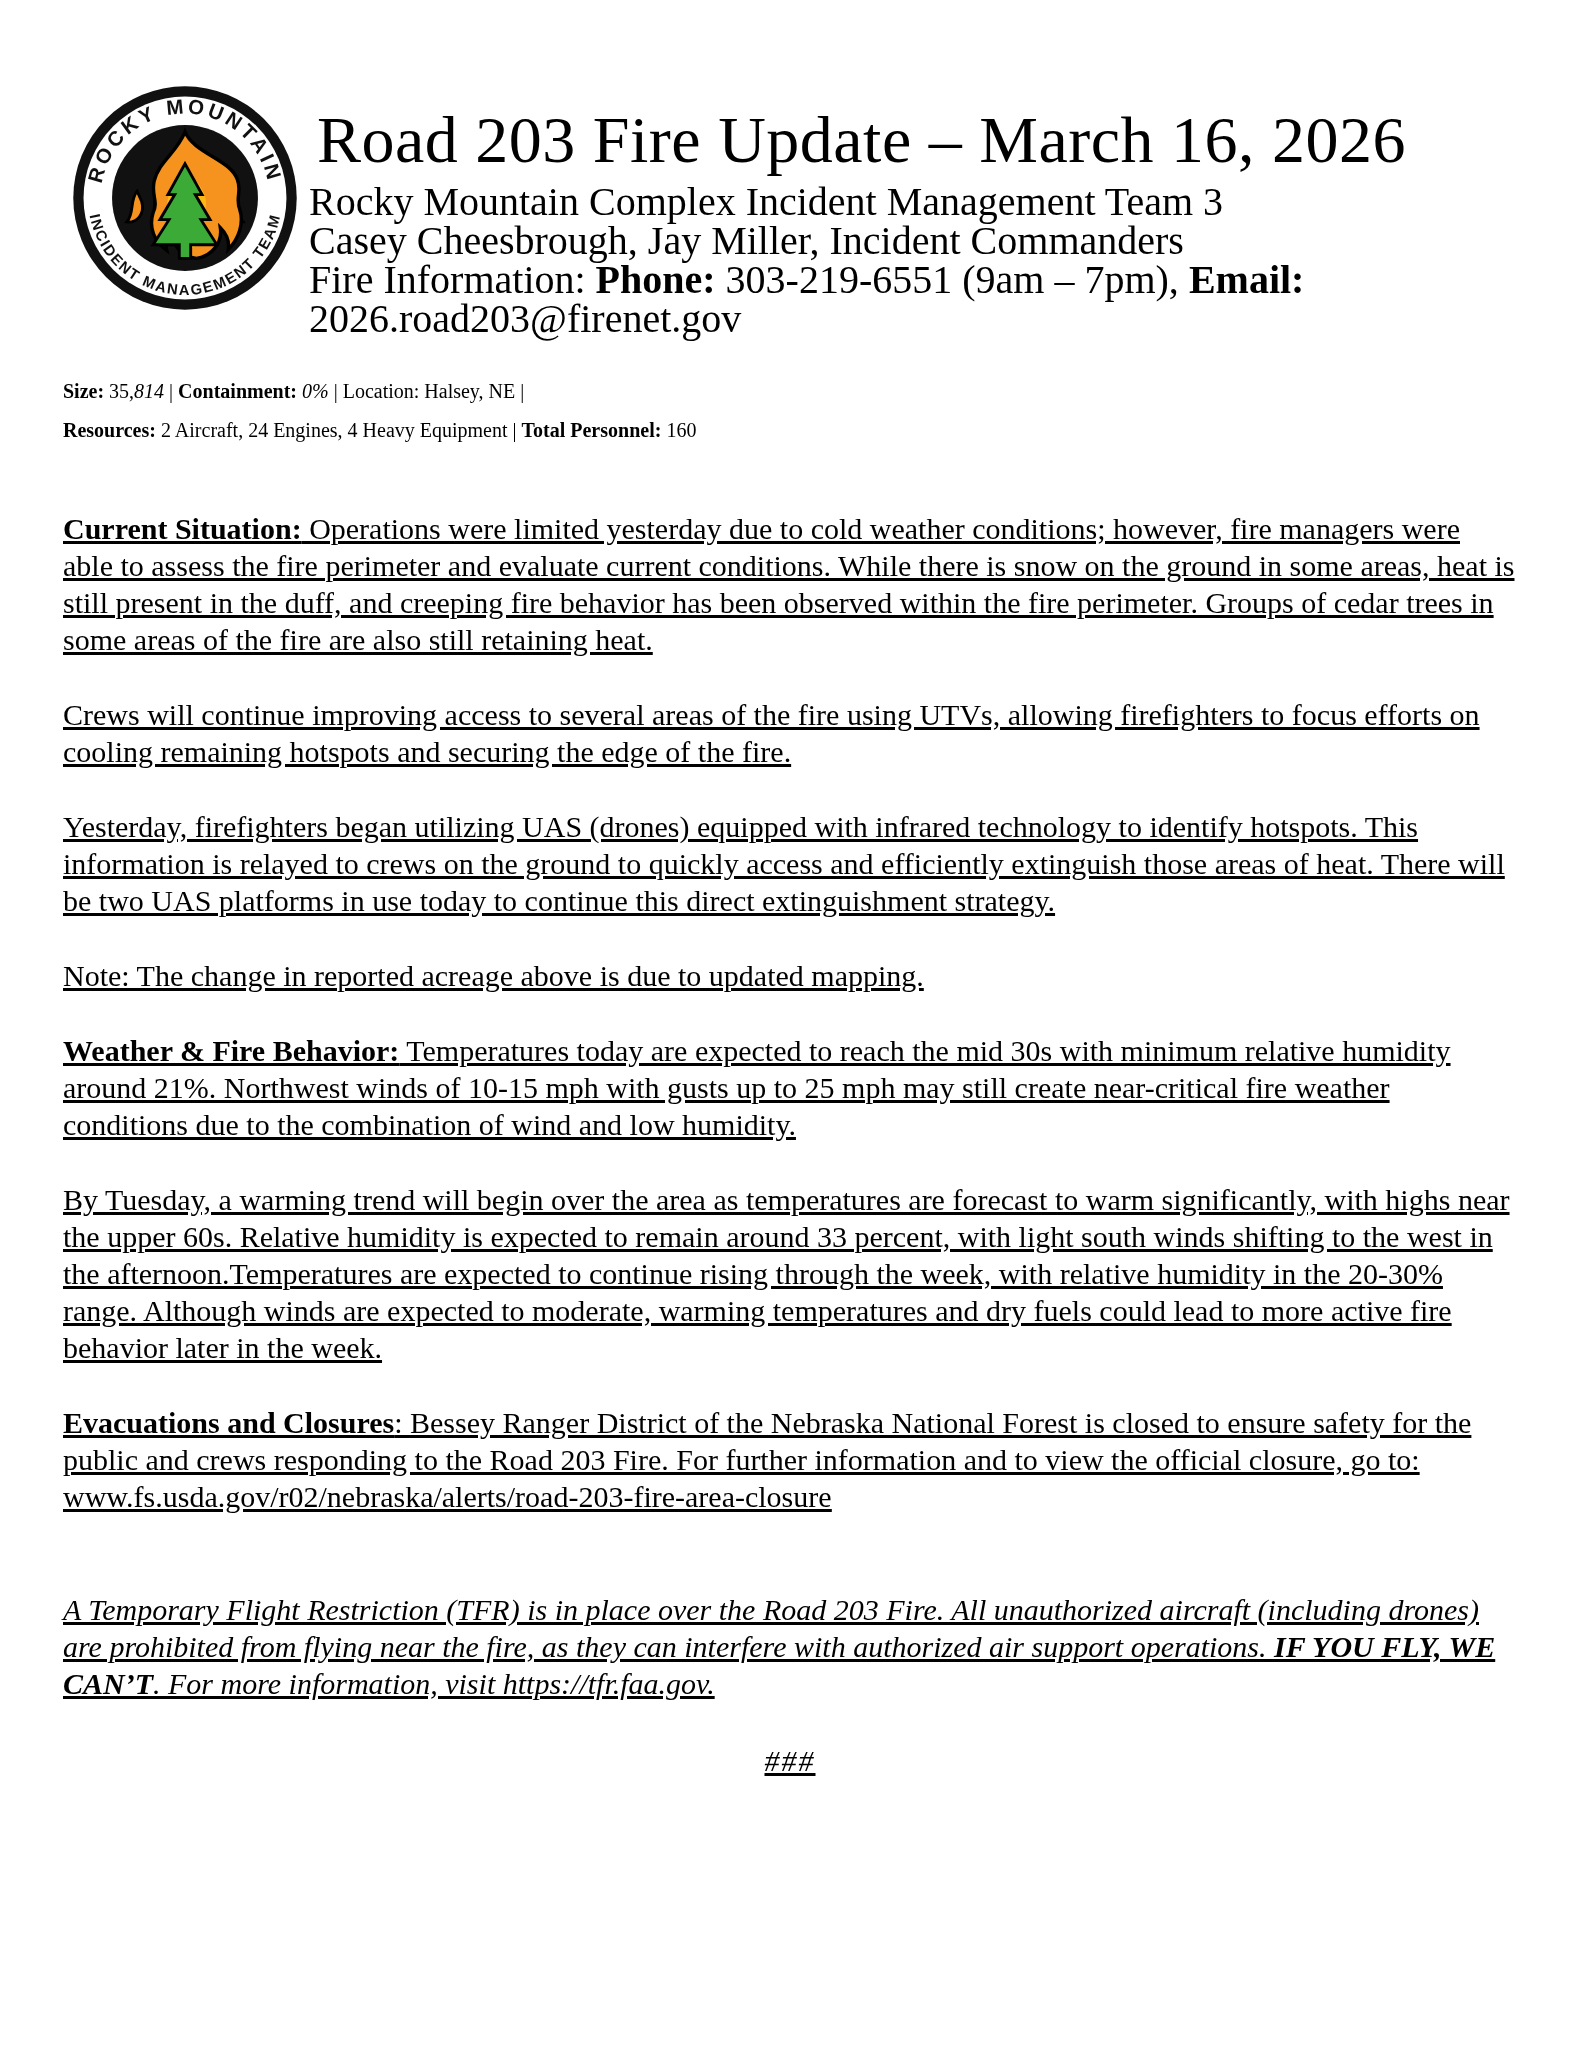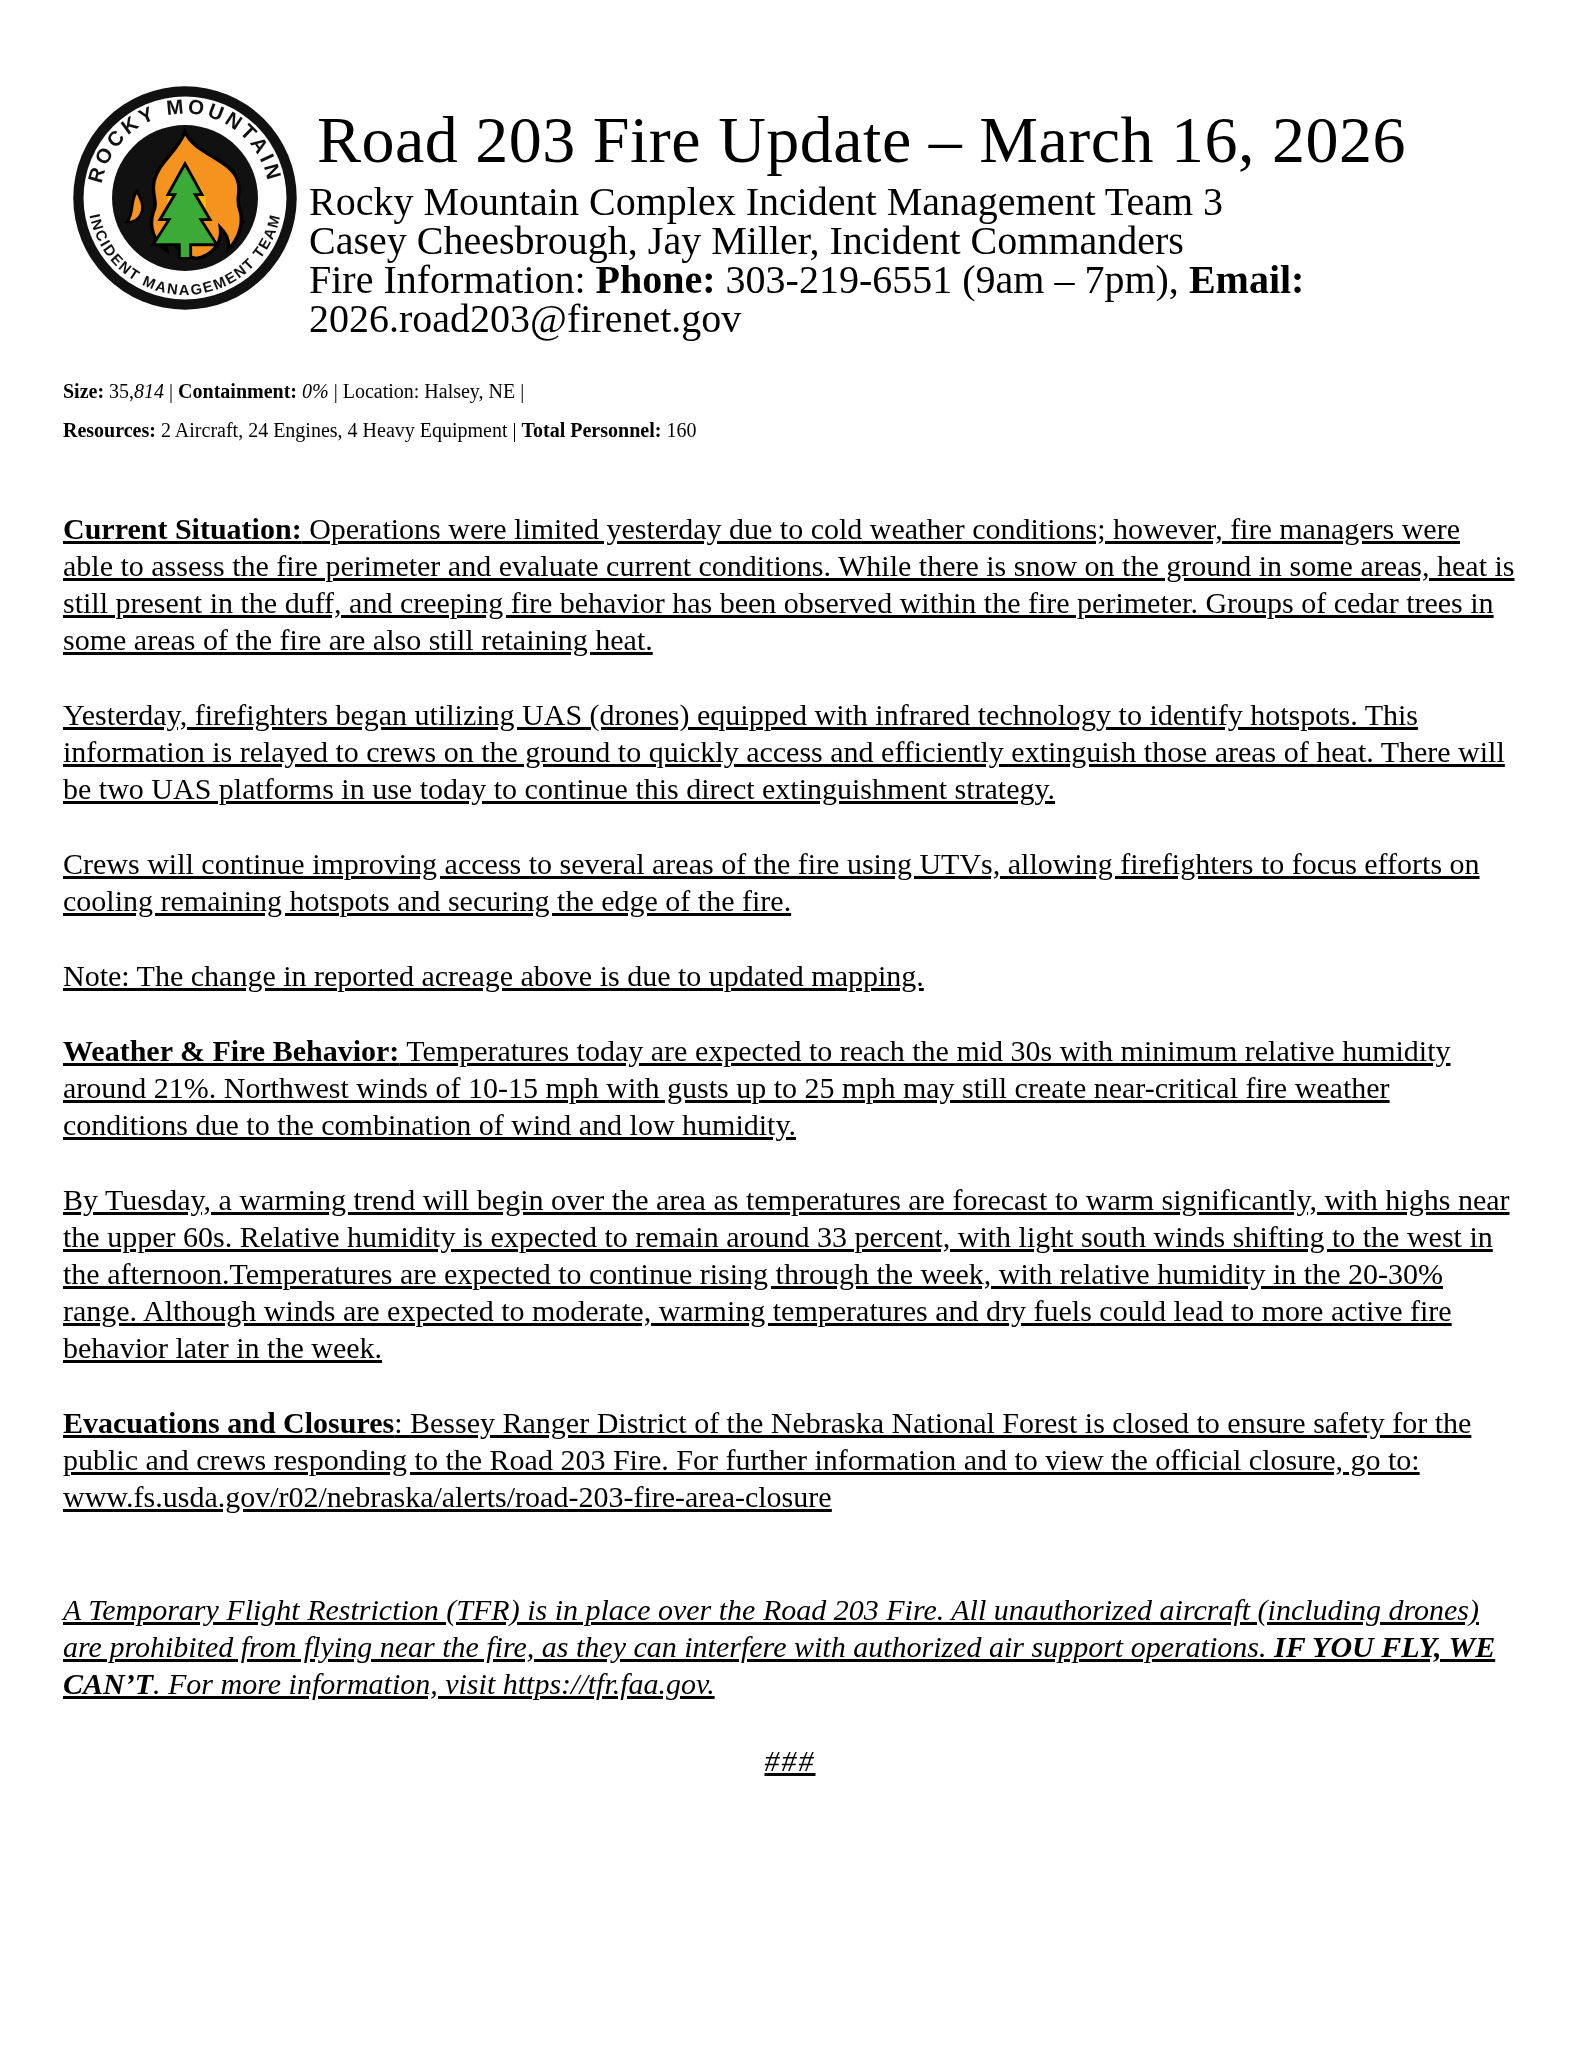--- a/index.html
+++ b/index.html
@@ -107,23 +107,23 @@
   </div>
 
   <div class="stats">
     <div><strong>Size:</strong><span> 35,</span><span class="it">814</span><span> | </span><strong>Containment:</strong><span class="it"> 0%</span><span> | Location: Halsey, NE |</span></div>
     <div><strong>Resources:</strong><span> 2 Aircraft, 24 Engines, 4 Heavy Equipment | </span><strong>Total Personnel:</strong><span> 160</span></div>
   </div>
 
   <div class="body-text">
     <p class="para"><strong>Current Situation:</strong><span> Operations were limited yesterday due to cold weather conditions; however, fire managers were able to assess the fire perimeter and evaluate current conditions. While there is snow on the ground in some areas, heat is still present in the duff, and creeping fire behavior has been observed within the fire perimeter. Groups of cedar trees in some areas of the fire are also still retaining heat.</span></p>
 
+    <p class="para">Crews will continue improving access to several areas of the fire using UTVs, allowing firefighters to focus efforts on cooling remaining hotspots and securing the edge of the fire.</p>
+
     <p class="para">Yesterday, firefighters began utilizing UAS (drones) equipped with infrared technology to identify hotspots. This information is relayed to crews on the ground to quickly access and efficiently extinguish those areas of heat. There will be two UAS platforms in use today to continue this direct extinguishment strategy.</p>
-
-    <p class="para">Crews will continue improving access to several areas of the fire using UTVs, allowing firefighters to focus efforts on cooling remaining hotspots and securing the edge of the fire.</p>
 
     <p class="para">Note: The change in reported acreage above is due to updated mapping.</p>
 
     <p class="para"><strong>Weather &amp; Fire Behavior:</strong><span> Temperatures today are expected to reach the mid 30s with minimum relative humidity around 21%. Northwest winds of 10-15 mph with gusts up to 25 mph may still create near-critical fire weather conditions due to the combination of wind and low humidity.</span></p>
 
     <p class="para">By Tuesday, a warming trend will begin over the area as temperatures are forecast to warm significantly, with highs near the upper 60s. Relative humidity is expected to remain around 33 percent, with light south winds shifting to the west in the afternoon.Temperatures are expected to continue rising through the week, with relative humidity in the 20-30% range. Although winds are expected to moderate, warming temperatures and dry fuels could lead to more active fire behavior later in the week.</p>
 
     <p class="para"><strong>Evacuations and Closures</strong><span>: Bessey Ranger District of the Nebraska National Forest is closed to ensure safety for the public and crews responding to the Road 203 Fire. For further information and to view the official closure, go to: </span><a class="link">www.fs.usda.gov/r02/nebraska/alerts/road-203-fire-area-closure</a></p>
 
     <p class="para tfr"><span>A Temporary Flight Restriction (TFR) is in place over the Road 203 Fire. All unauthorized aircraft (including drones) are prohibited from flying near the fire, as they can interfere with authorized air support operations. </span><span class="tfr-bold">IF YOU FLY, WE CAN’T</span><span>. For more information, visit https://tfr.faa.gov.</span></p>

